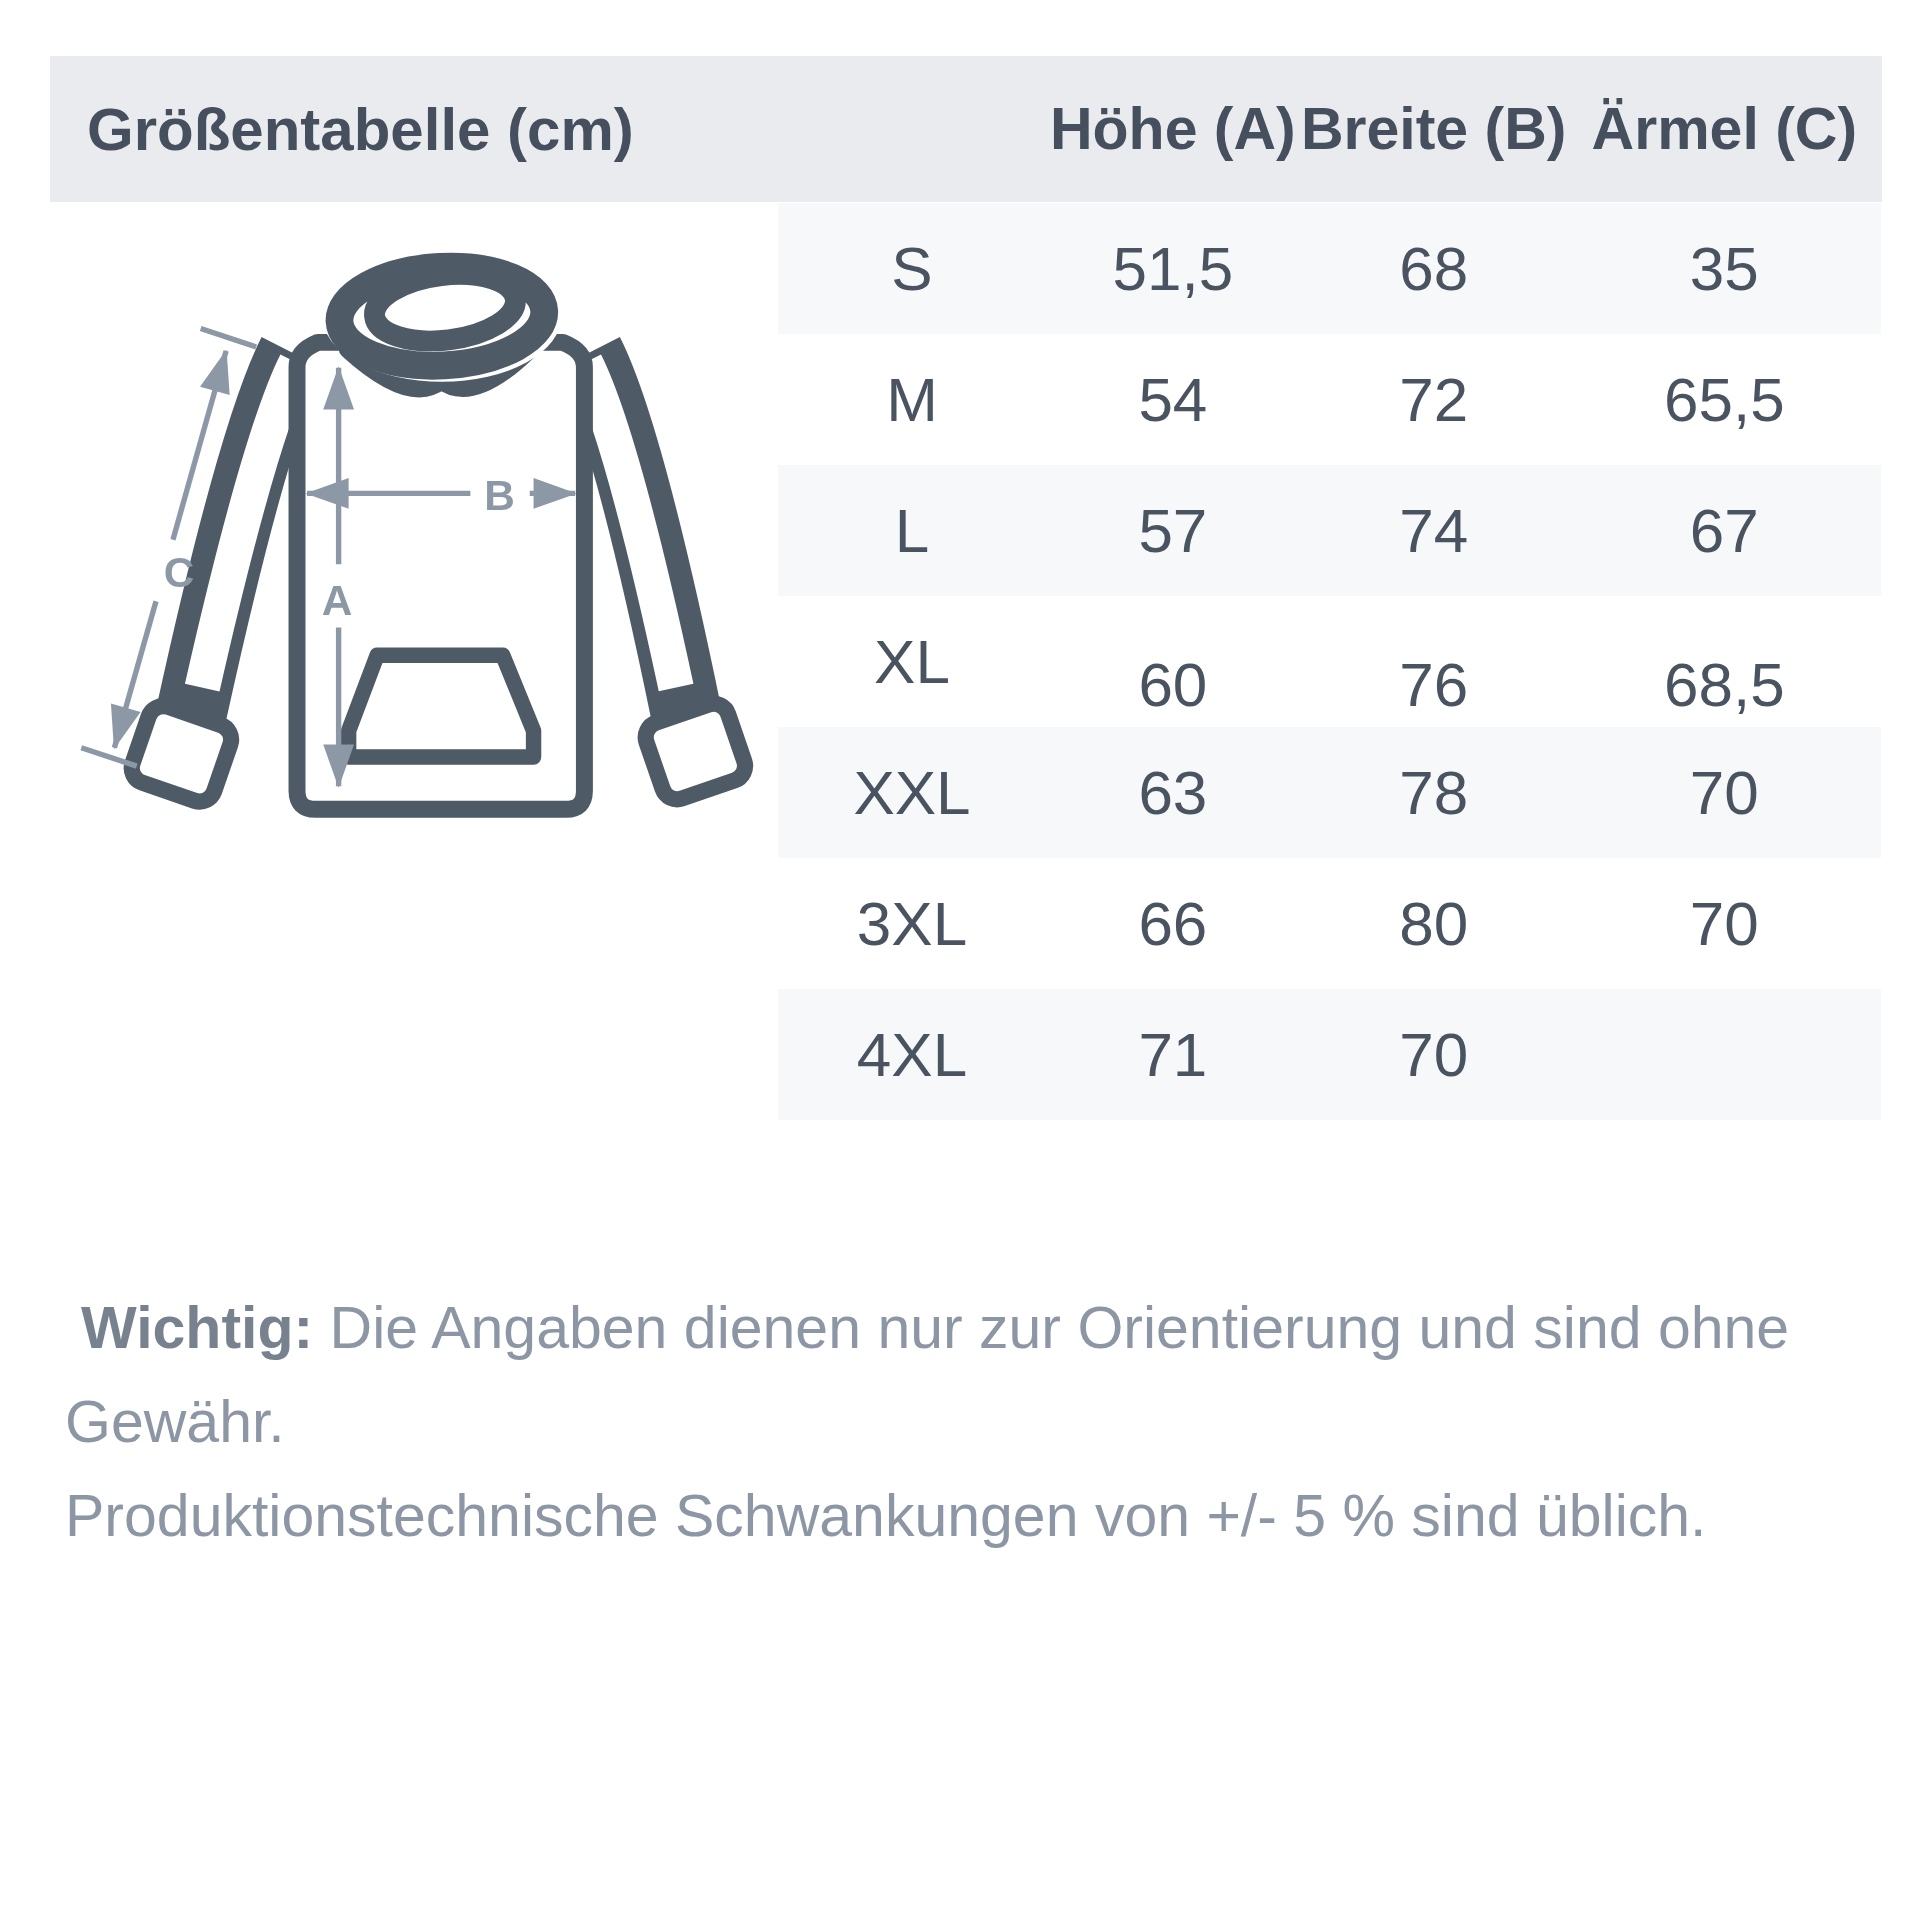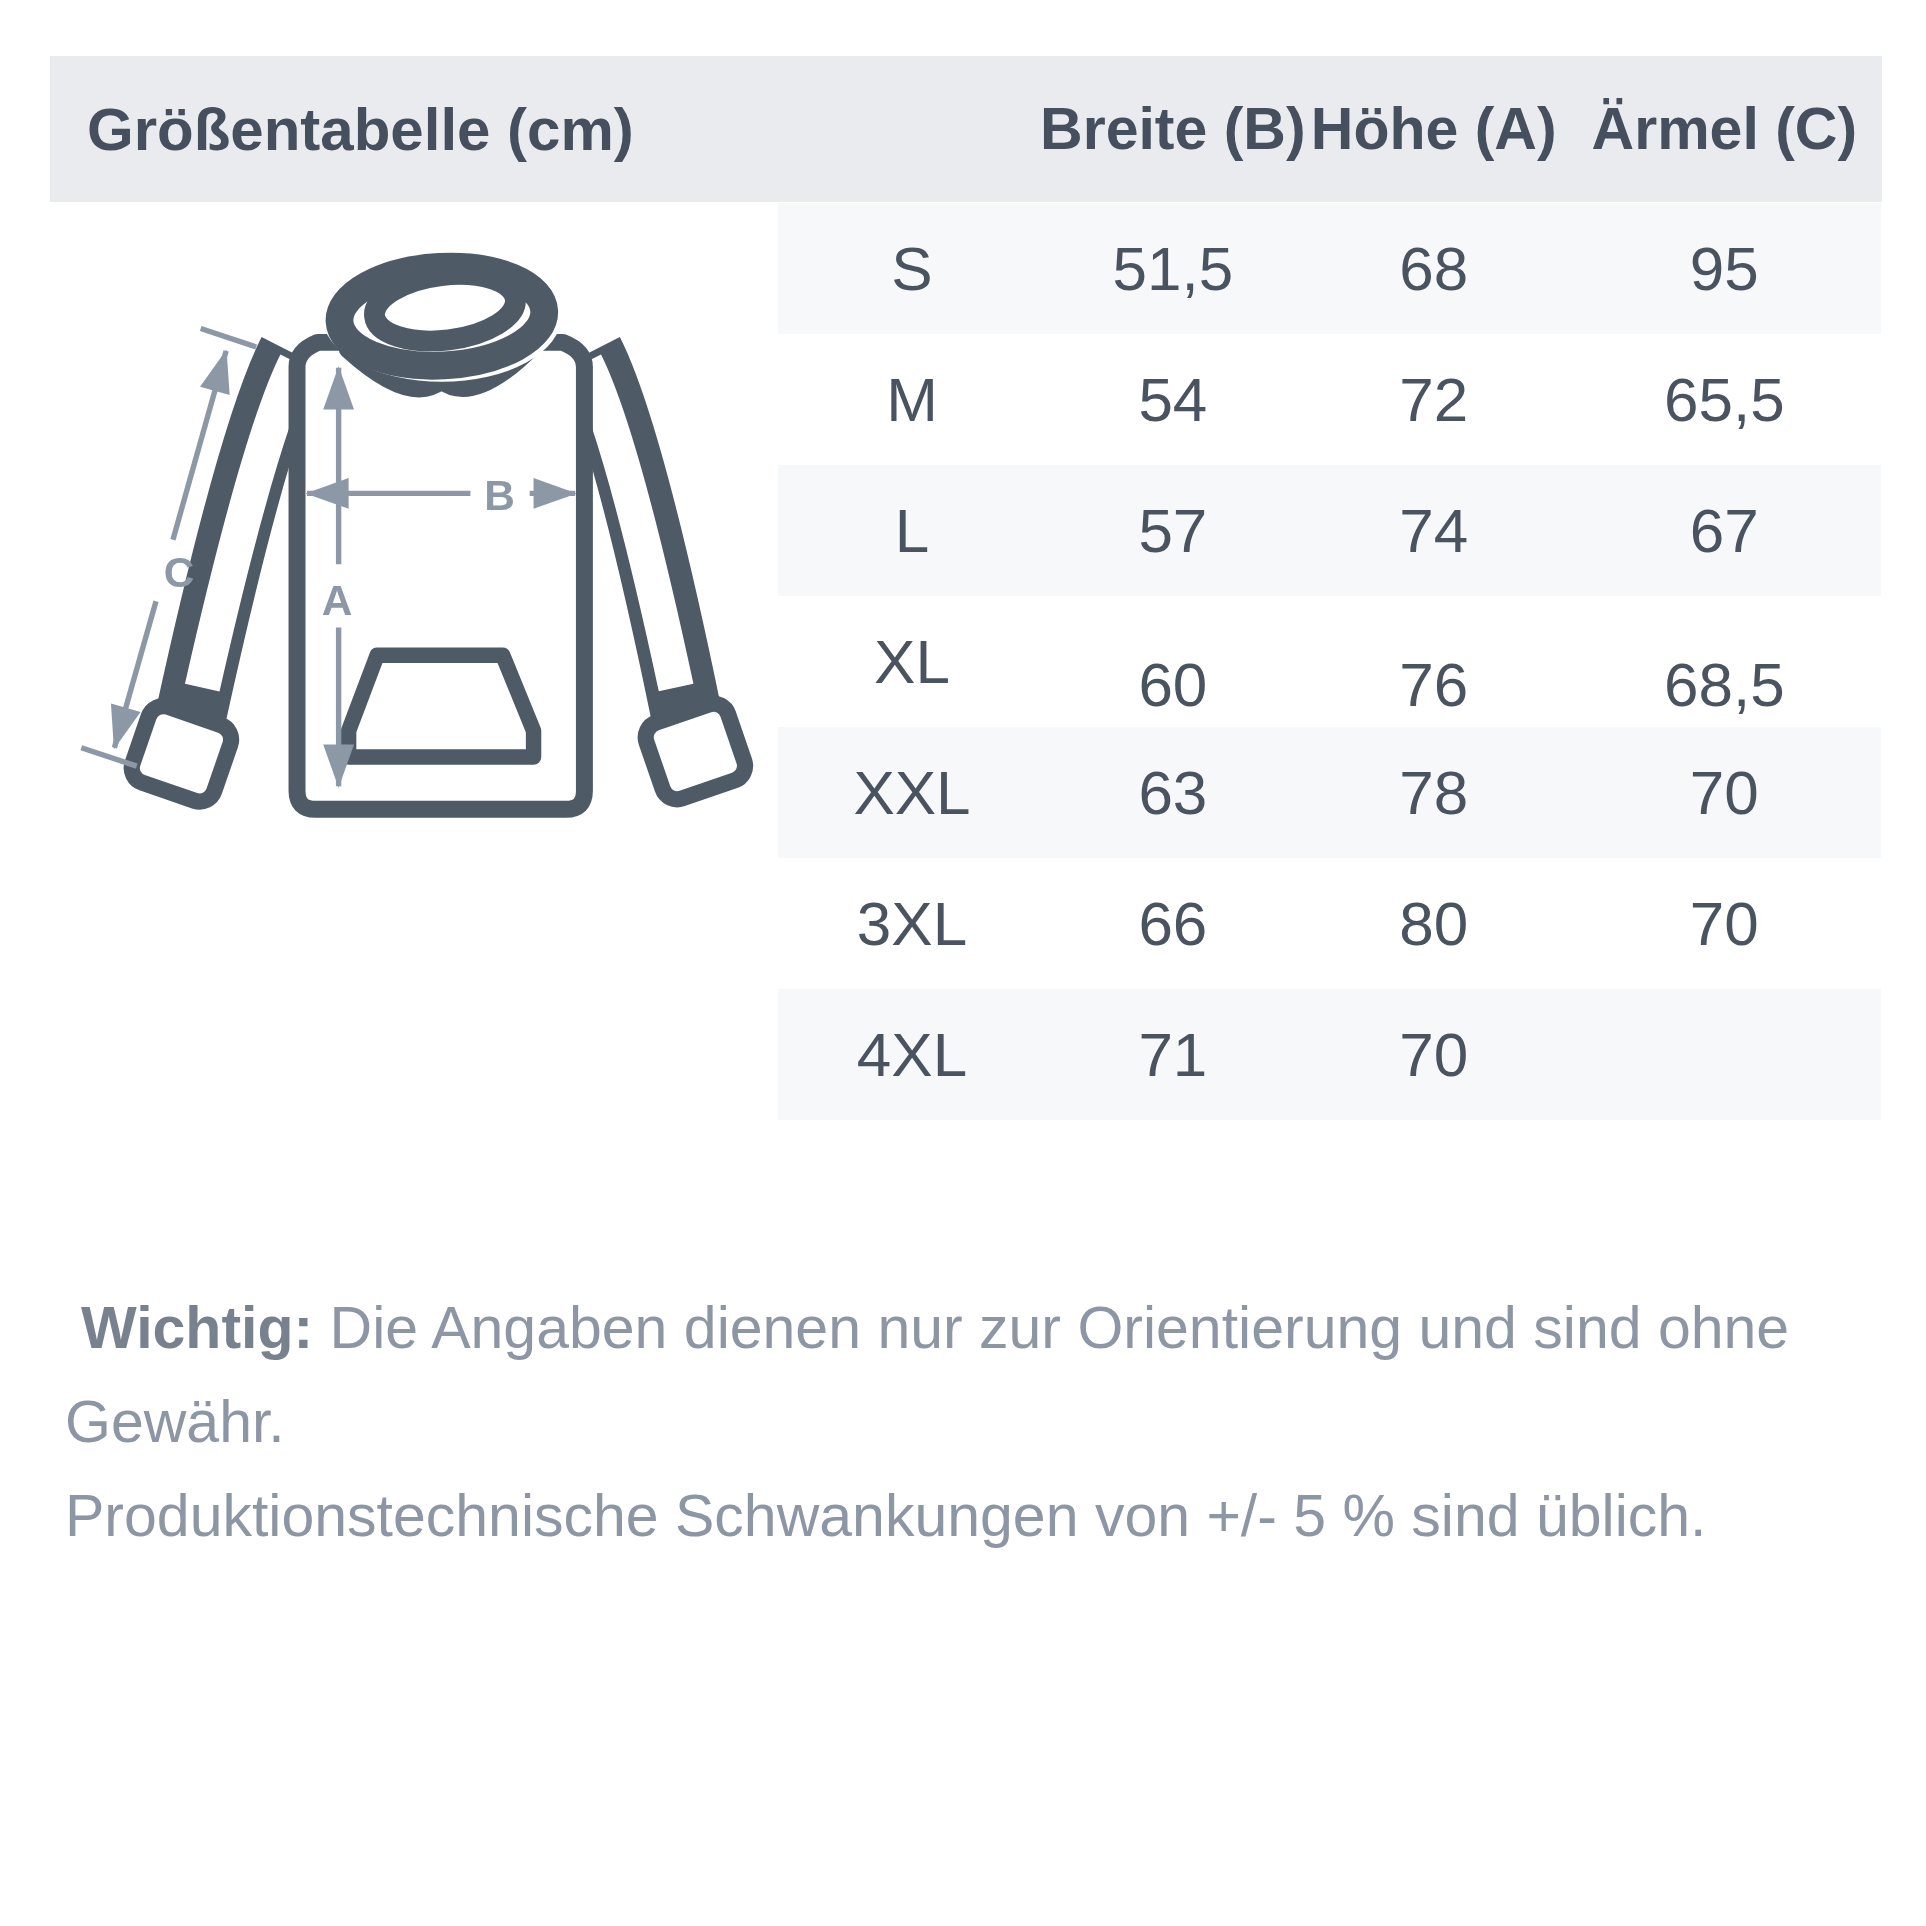--- a/index.html
+++ b/index.html
@@ -85,22 +85,22 @@
 </style>
 </head>
 <body>
 
 <div id="canvas">
 
   <div class="header-band">
     <div class="header-title">Größentabelle (cm)</div>
     <div class="header-cols">
       <div class="header-col"></div>
+      <div class="header-col">Höhe (A)</div>
       <div class="header-col">Breite (B)</div>
-      <div class="header-col">Höhe (A)</div>
       <div class="header-col">Ärmel (C)</div>
     </div>
   </div>
 
   <svg class="diagram" viewBox="0 0 950 850">
     <defs>
       <marker id="ah" markerUnits="userSpaceOnUse" markerWidth="60" markerHeight="44" refX="56" refY="22" orient="auto">
         <path d="M2,2 L58,22 L2,42 Z" fill="#8d98a7"></path>
       </marker>
     </defs>
@@ -142,21 +142,21 @@
       <text x="568" y="381">B</text>
       <text x="152" y="482">C</text>
     </g>
   </svg>
 
   <div class="size-table" id="size-table">
       <div class="trow striped">
         <div class="tcell">S</div>
         <div class="tcell val">51,5</div>
         <div class="tcell val">68</div>
-        <div class="tcell val">95</div>
+        <div class="tcell val">35</div>
       </div>
       <div class="trow">
         <div class="tcell">M</div>
         <div class="tcell val">54</div>
         <div class="tcell val">72</div>
         <div class="tcell val">65,5</div>
       </div>
       <div class="trow striped">
         <div class="tcell">L</div>
         <div class="tcell val">57</div>

